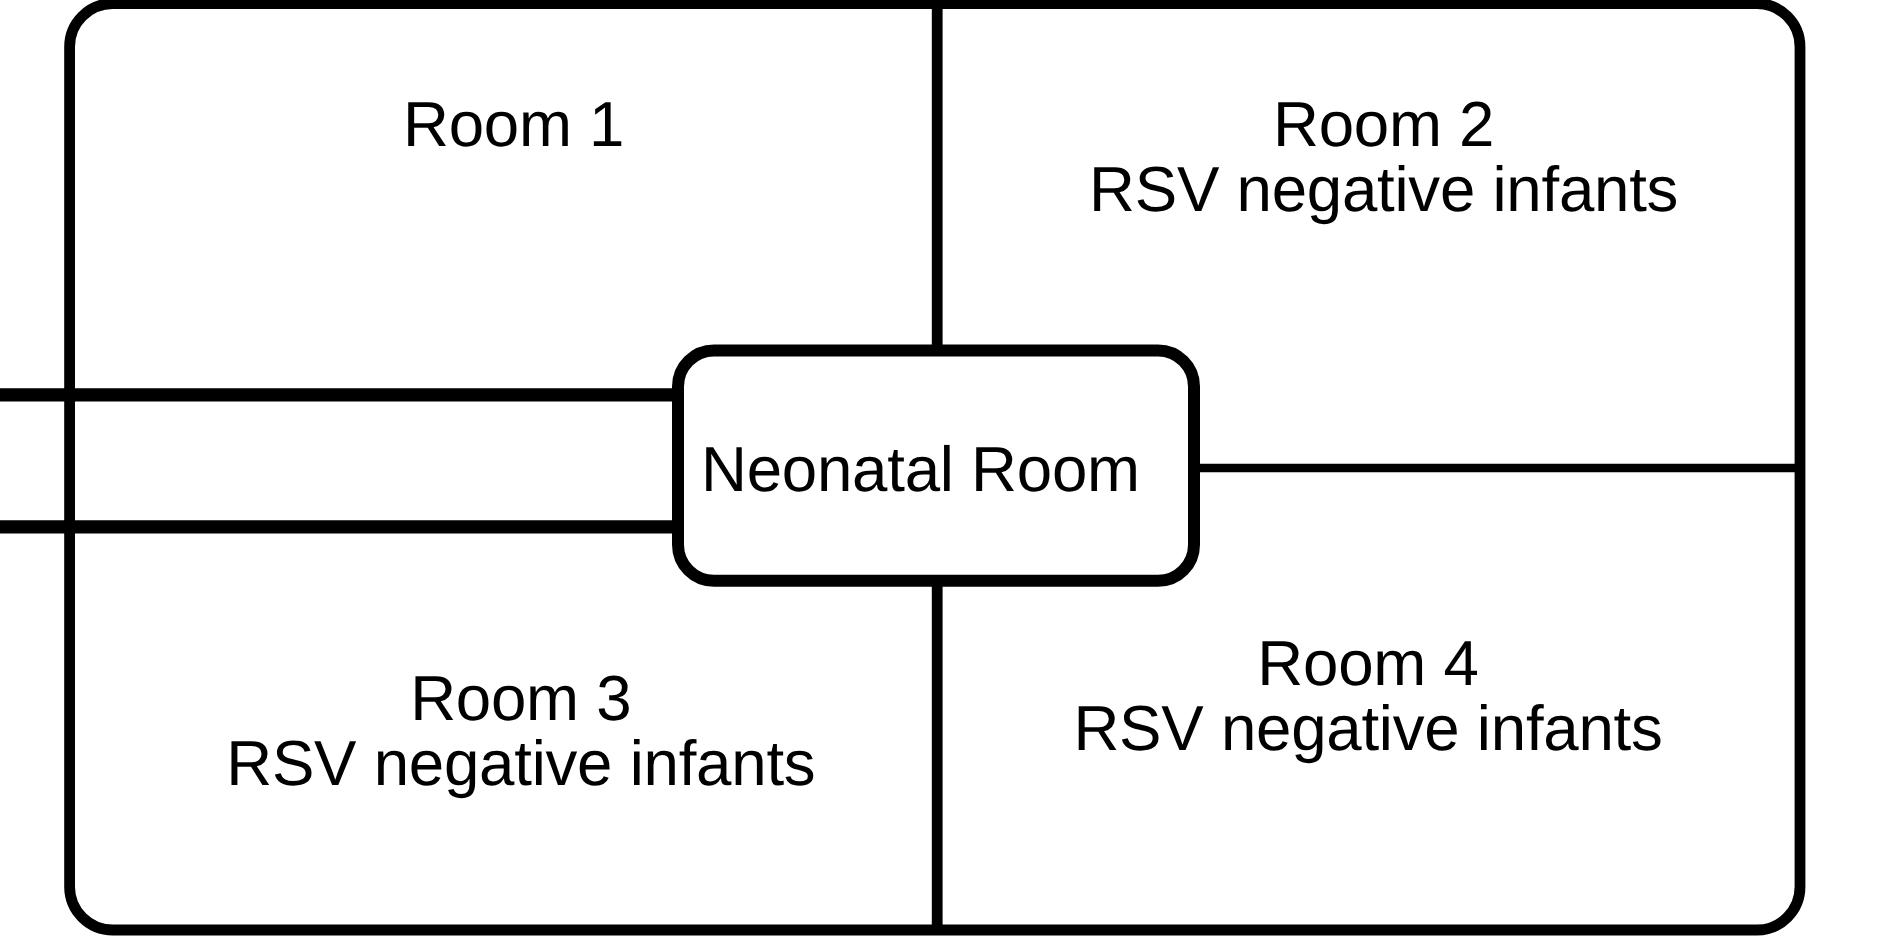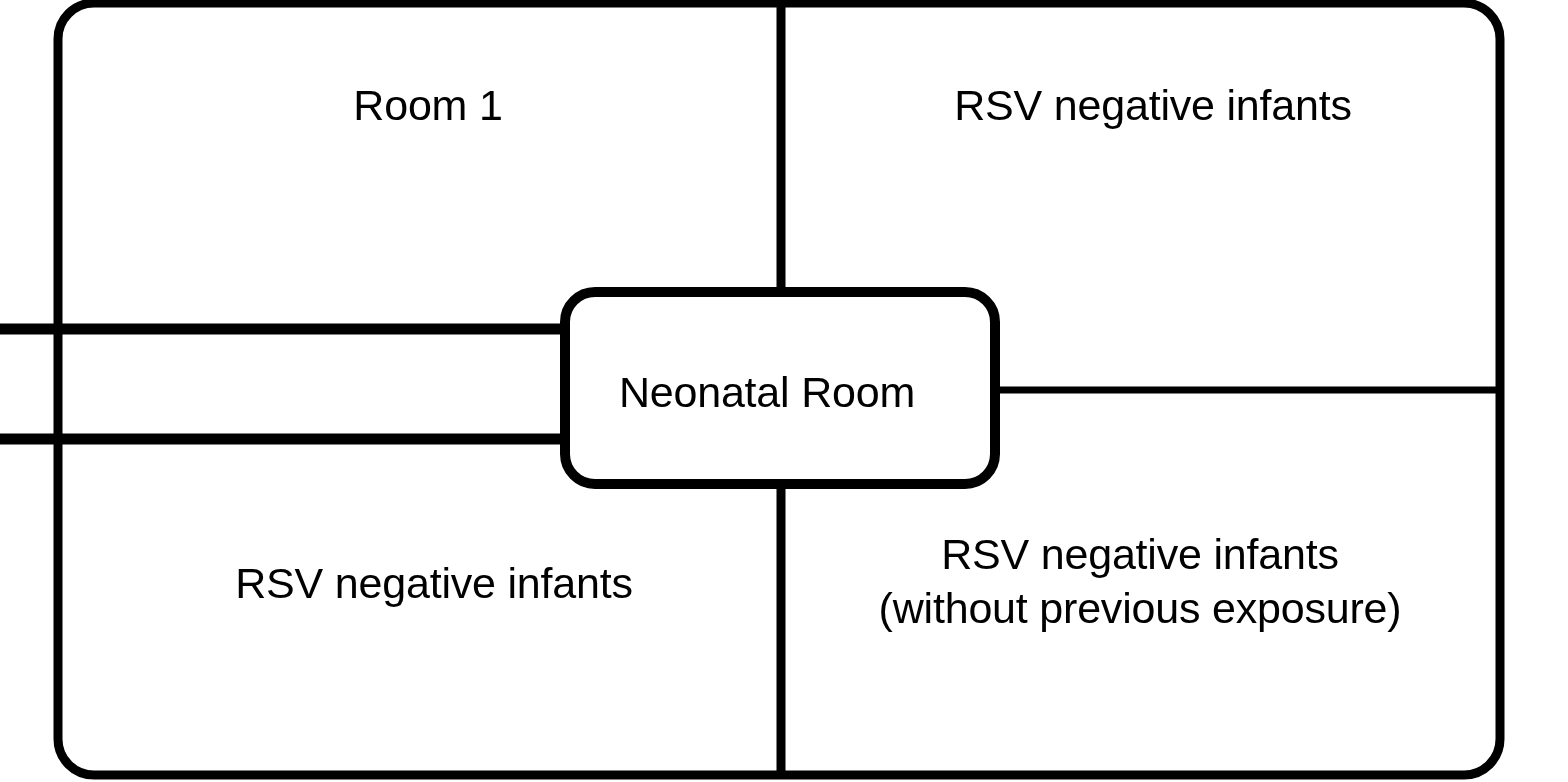--- a/index.html
+++ b/index.html
@@ -19,21 +19,21 @@
     position: absolute;
     left: 0;
     top: 0;
     width: 1568px;
     height: 782px;
   }
   .lbl {
     position: absolute;
     color: #000000;
     font-family: "Liberation Sans", sans-serif;
-    font-size: 43px;
+    font-size: 53px;
     line-height: 54px;
     text-align: center;
     white-space: nowrap;
     letter-spacing: -0.2px;
     transform: translateX(-50%);
   }
   .lbl .line {
     display: block;
   }
 </style>
@@ -58,29 +58,31 @@
 
     <rect x="565" y="292" width="430" height="192" rx="30" ry="30" fill="#ffffff" stroke="#000000" stroke-width="10"></rect>
 
   </svg>
 
   <div class="lbl" style="left:428px; top:78px;">
     <span class="line">Room 1</span>
   </div>
 
   <div class="lbl" style="left:1153px; top:78px;">
+    <span class="line">Room 2</span>
     <span class="line">RSV negative infants</span>
   </div>
 
   <div class="lbl" style="left:434px; top:556px;">
+    <span class="line">Room 3</span>
     <span class="line">RSV negative infants</span>
   </div>
 
   <div class="lbl" style="left:1140px; top:527px;">
+    <span class="line">Room 4</span>
     <span class="line">RSV negative infants</span>
-    <span class="line">(without previous exposure)</span>
   </div>
 
   <div class="lbl" style="left:767px; top:365px;">
     <span class="line">Neonatal Room</span>
   </div>
 
 </div>
 
 </body></html>

